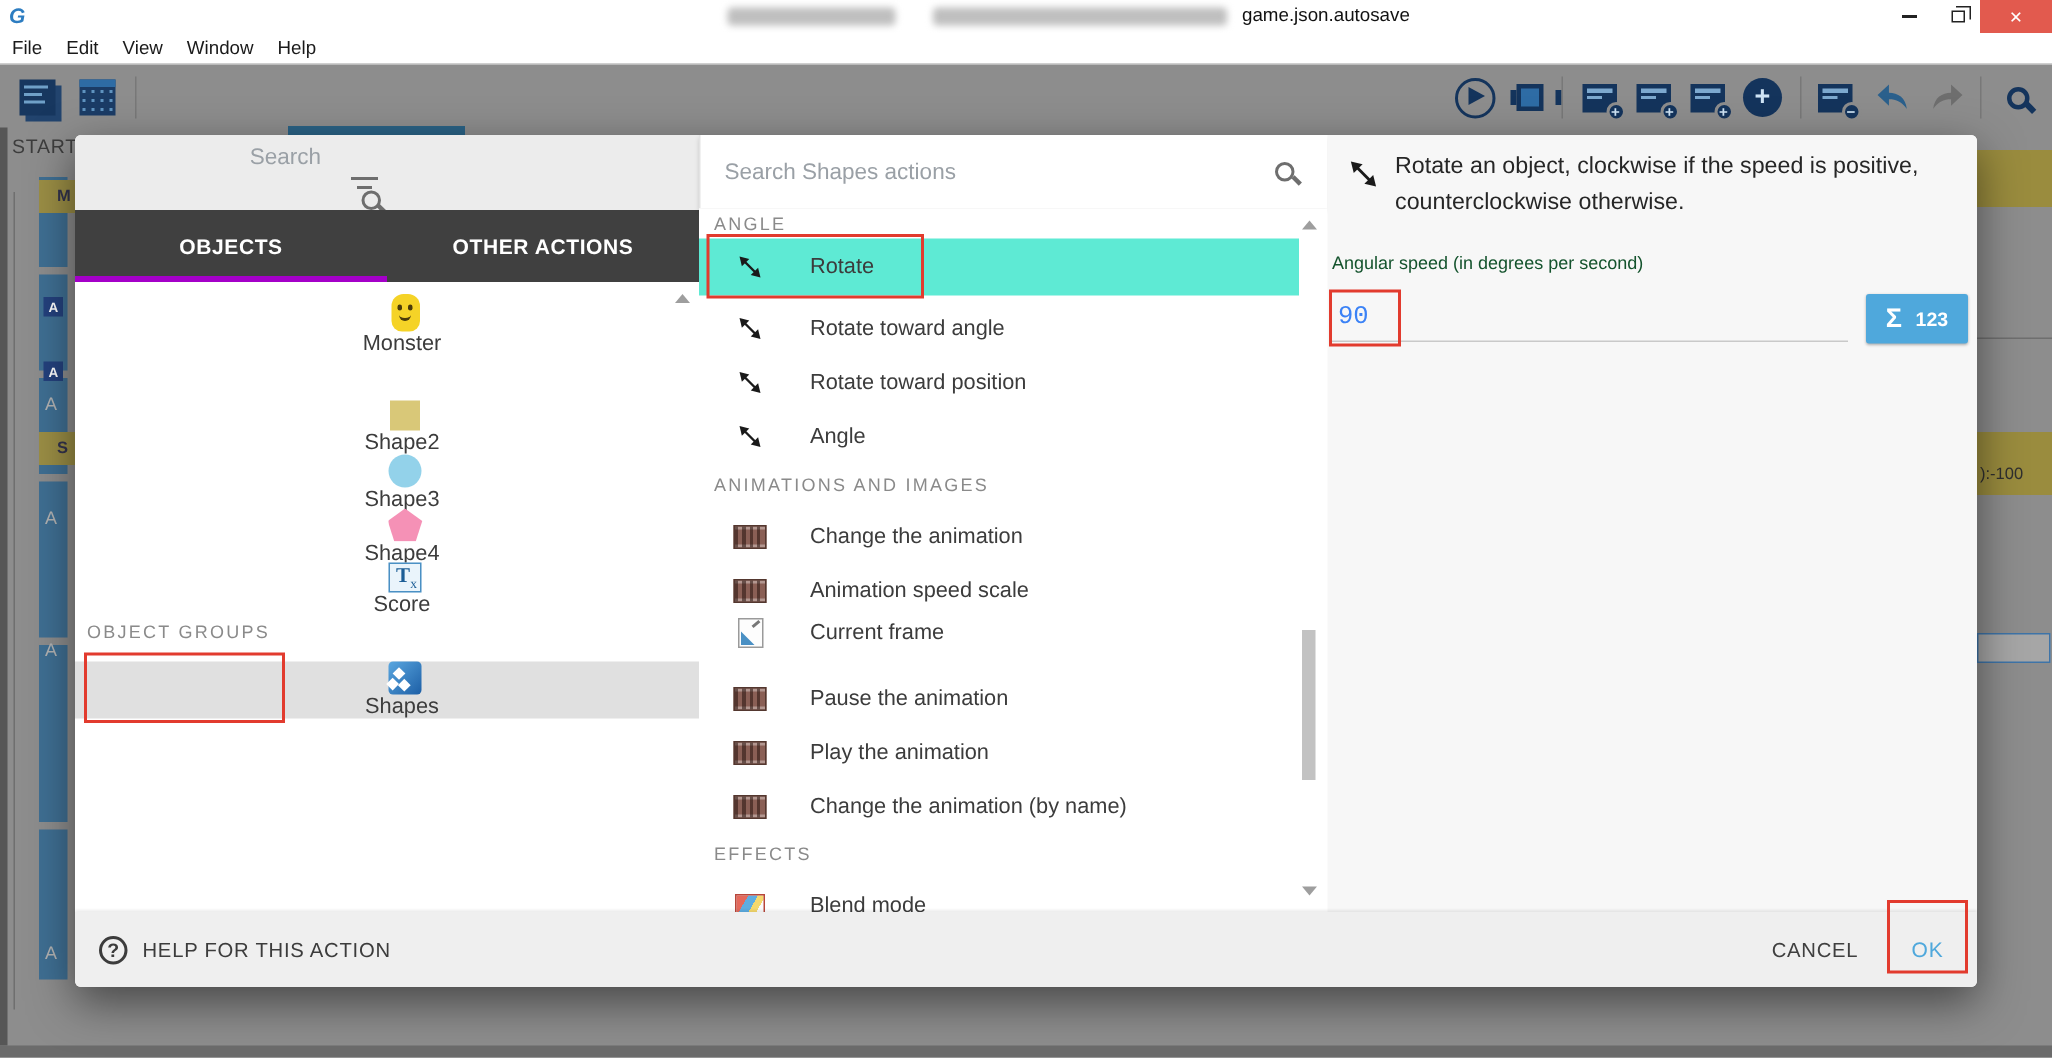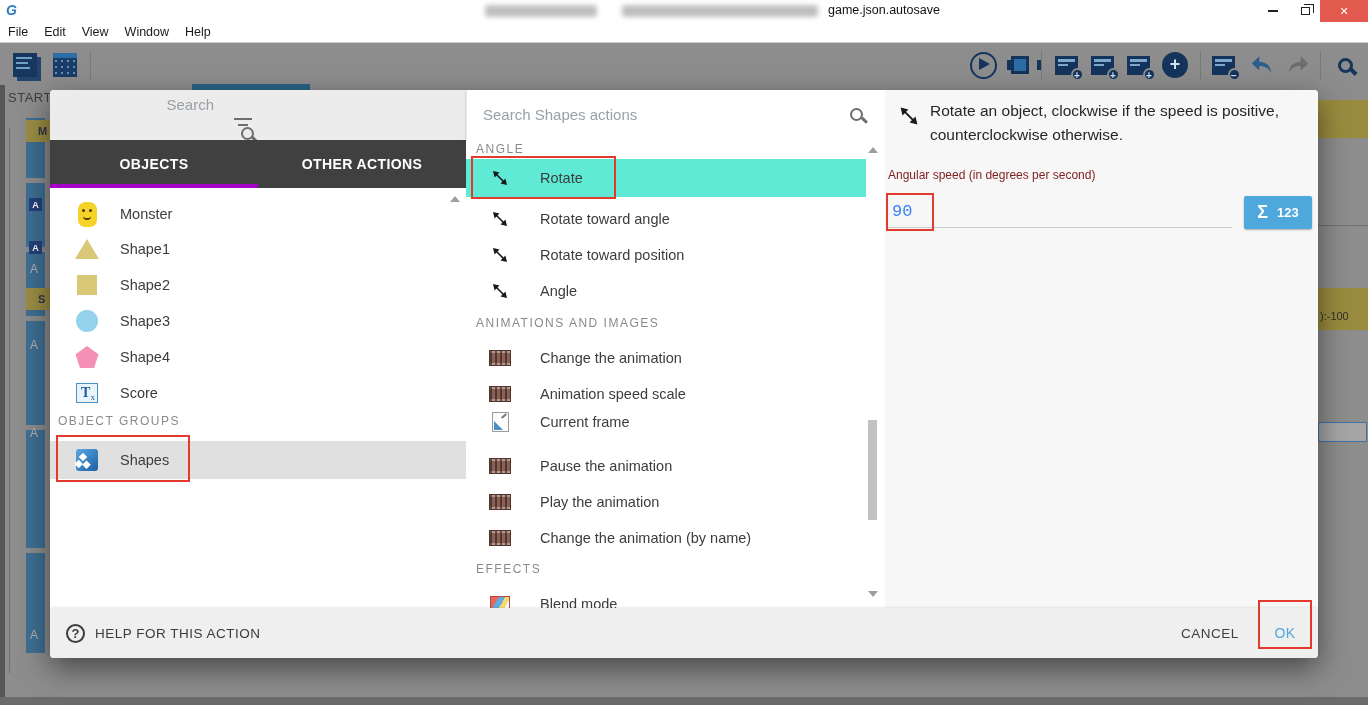--- a/index.html
+++ b/index.html
@@ -90,21 +90,21 @@
   .filter-icon::before{content:"";position:absolute;left:0;top:0;width:18px;height:2px;background:#6e6e6e;}
   .filter-icon::after{content:"";position:absolute;left:4px;top:6px;width:10px;height:2px;background:#6e6e6e;}
   .mag-icon{position:relative;width:13px;height:13px;border:2px solid #6e6e6e;border-radius:50%;margin-right:22px;flex:none;}
   .mag-icon::after{content:"";position:absolute;right:-4px;bottom:-5px;width:2.5px;height:7px;
     background:#6e6e6e;transform:rotate(-45deg);}
   .lp-tabs{position:absolute;left:0;top:50px;width:416px;height:48px;background:#404040;display:flex;}
   .lp-tab{width:208px;height:48px;display:flex;align-items:center;justify-content:center;
     color:#fff;font-size:14px;font-weight:bold;letter-spacing:.4px;cursor:pointer;position:relative;}
   .tab-underline{position:absolute;left:0;bottom:0;width:208px;height:4px;background:#a400c8;}
   .lp-list{position:absolute;left:0;top:98px;width:416px;height:420px;background:#fff;}
-  .obj-row{position:absolute;left:0;width:416px;height:36px;display:flex;align-items:center;cursor:pointer;}
+  .obj-row{position:absolute;left:0;width:416px;height:36px;display:flex;align-items:center;cursor:pointer;flex-direction:column;}
   .obj-row .oicon{width:26px;margin-left:24px;display:flex;justify-content:center;flex:none;}
   .obj-row .olabel{margin-left:20px;font-size:14.5px;color:#3c3c3c;}
   .sec-header{position:absolute;font-size:12px;color:#8a8a8a;letter-spacing:1.5px;}
   .sel-row{background:#e0e0e0;}
   .scroll-up{width:0;height:0;border-left:5px solid transparent;border-right:5px solid transparent;
     border-bottom:6px solid #9e9e9e;}
   .scroll-down{width:0;height:0;border-left:5px solid transparent;border-right:5px solid transparent;
     border-top:6px solid #9e9e9e;}
 
   
@@ -145,21 +145,21 @@
   .icon-frame::after{content:"";position:absolute;right:1px;top:2px;width:6px;height:2px;
     background:#777;transform:rotate(-40deg);}
   .icon-blend{width:20px;height:16px;border:1px solid #b8463a;
     background:linear-gradient(120deg,#e4695c 0 30%,#5dade2 30% 55%,#f5d96d 55% 75%,#fbfbfb 75%);}
   .mscroll-thumb{position:absolute;left:818px;top:330px;width:9px;height:100px;background:#c2c2c2;}
 
   
   .rp-bg{position:absolute;left:835px;top:0;width:433px;height:518px;background:#f7f7f7;
     border-top-right-radius:4px;}
   .rp-desc{position:absolute;left:880px;top:9px;width:388px;font-size:15.5px;color:#262626;line-height:1.55;}
-  .rp-label{position:absolute;left:838px;top:78px;font-size:12px;color:#7f1d1d;}
+  .rp-label{position:absolute;left:838px;top:78px;font-size:12px;color:#14532d;}
   .rp-input{position:absolute;left:838px;top:100px;width:344px;height:38px;border-bottom:1px solid #c9c9c9;}
   .rp-input input{border:none;outline:none;background:transparent;font-size:17px;color:#3b82f6;
     font-family:Liberation Mono, monospace;width:100%;height:100%;padding:6px 2px 0 4px;}
   .sigma-btn{position:absolute;left:1194px;top:106px;width:68px;height:33px;background:#4fa8dc;
     border:none;border-radius:2px;color:#fff;display:flex;align-items:center;justify-content:center;
     gap:9px;cursor:pointer;box-shadow:0 1px 2px rgba(0,0,0,.3);font-family:inherit;}
   .sigma-glyph{font-size:18px;font-weight:bold;}
   .sigma-digits{font-size:13px;font-weight:bold;}
 
   
@@ -316,26 +316,20 @@
       </div>
     </div>
     <div class="lp-list"></div>
 
     <div class="obj-row" style="top:106px;">
       <span class="oicon">
           <span class="icon-monster"></span>
         </span>
       <span class="olabel">Monster</span>
     </div>
-    <div class="obj-row" style="top:141px;">
-      <span class="oicon">
-          <span class="icon-triangle"></span>
-        </span>
-      <span class="olabel">Shape1</span>
-    </div>
     <div class="obj-row" style="top:177px;">
       <span class="oicon">
           <span class="icon-square"></span>
         </span>
       <span class="olabel">Shape2</span>
     </div>
     <div class="obj-row" style="top:213px;">
       <span class="oicon">
           <span class="icon-circle"></span>
         </span>

